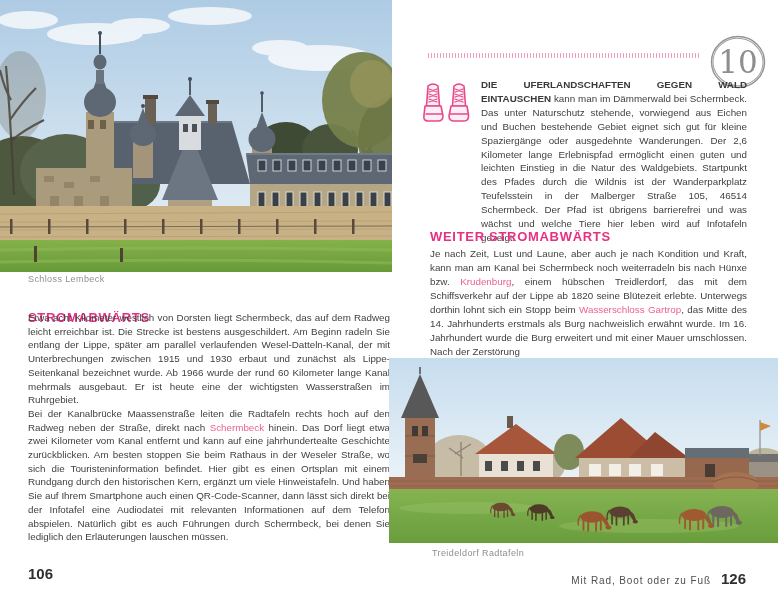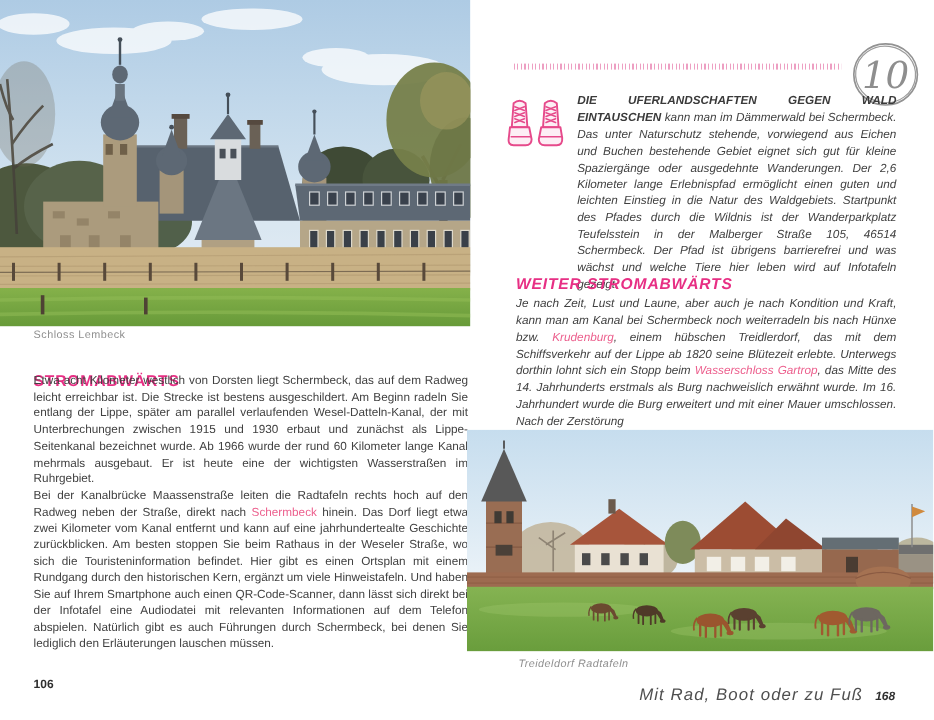--- a/index.html
+++ b/index.html
@@ -23,23 +23,23 @@
     font-size:9px;letter-spacing:.4px;color:var(--caption);
   }
   .h-pink{
     font-size:13px;font-weight:bold;letter-spacing:.7px;color:var(--pink-strong);
   }
   .body-text{
     font-size:9.8px;line-height:13.7px;text-align:justify;color:var(--text);
   }
   .body-text .lk{color:var(--pink-link);}
   .body-text .b{font-weight:bold;color:#3a3a3a;}
-  .pagenum{font-size:10px;font-weight:bold;color:#2f2f2f;}
+  .pagenum{font-size:15px;font-weight:bold;color:#2f2f2f;}
   .footer-row{display:flex;align-items:baseline;gap:10px;}
-  .footer-title{font-size:14px;letter-spacing:.9px;color:#4f4f4f;text-align:right;}
+  .footer-title{font-size:10px;letter-spacing:.9px;color:#4f4f4f;text-align:right;}
   .dashed-rule{
     height:5px;
     background:repeating-linear-gradient(90deg,#e77fae 0 1px,rgba(231,127,174,0) 1px 3px);
     opacity:.75;
   }
 </style>
 </head>
 <body>
 
 <div class="abs" style="left:0;top:0;width:392px;height:592px;">
@@ -229,21 +229,21 @@
 
   <div class="abs caption" style="left:28px;top:274px;">Schloss Lembeck</div>
 
   <div class="abs h-pink" style="left:28px;top:310px;">STROMABWÄRTS</div>
 
   <div class="abs body-text" style="left:28px;top:311px;width:362px;"><span>Etwa acht Kilometer westlich von Dorsten liegt Schermbeck, das auf dem Radweg leicht erreichbar ist. Die Strecke ist bestens ausgeschildert. Am Beginn radeln Sie entlang der Lippe, später am parallel verlaufenden Wesel-Datteln-Kanal, der mit Unterbrechungen zwischen 1915 und 1930 erbaut und zunächst als Lippe-Seitenkanal bezeichnet wurde. Ab 1966 wurde der rund 60 Kilometer lange Kanal mehrmals ausgebaut. Er ist heute eine der wichtigsten Wasserstraßen im Ruhrgebiet.</span><br><span>Bei der Kanalbrücke Maassenstraße leiten die Radtafeln rechts hoch auf den Radweg neben der Straße, direkt nach </span><span class="lk">Schermbeck</span><span> hinein. Das Dorf liegt etwa zwei Kilometer vom Kanal entfernt und kann auf eine jahrhundertealte Geschichte zurückblicken. Am besten stoppen Sie beim Rathaus in der Weseler Straße, wo sich die Touristeninformation befindet. Hier gibt es einen Ortsplan mit einem Rundgang durch den historischen Kern, ergänzt um viele Hinweistafeln. Und haben Sie auf Ihrem Smartphone auch einen QR-Code-Scanner, dann lässt sich direkt bei der Infotafel eine Audiodatei mit relevanten Informationen auf dem Telefon abspielen. Natürlich gibt es auch Führungen durch Schermbeck, bei denen Sie lediglich den Erläuterungen lauschen müssen.</span></div>
 
   <div class="abs pagenum" style="left:28px;top:565px;">106</div>
 </div>
 
-<div class="abs" style="left:392px;top:0;width:386px;height:448px;font-style:italic;">
+<div class="abs" style="left:392px;top:0;width:386px;height:448px;">
 
   <div class="abs dashed-rule" style="left:36px;top:53px;width:273px;"></div>
 
   <div class="abs" style="left:317px;top:34px;width:58px;height:56px;">
     <svg width="58" height="56" viewBox="0 0 58 56">
       <ellipse cx="29" cy="28" rx="26.5" ry="25.5" fill="none" stroke="#929292" stroke-width="1.4"></ellipse>
       <ellipse cx="29" cy="28" rx="25" ry="23.6" fill="none" stroke="#9d9d9d" stroke-width="1" transform="rotate(7 29 28)"></ellipse>
       <text x="29" y="39" text-anchor="middle" font-family="DejaVu Serif, serif" font-size="31" fill="#8e8e8e">10</text>
     </svg>
   </div>
@@ -372,15 +372,15 @@
         <use href="#horse" transform="translate(305,157) scale(1.1)" style="color:#a05a30"></use>
         <use href="#horse" transform="translate(333,154) scale(1.08)" style="color:#6d6760"></use>
       </g>
     </svg>
   </div>
 
   <div class="abs caption" style="left:40px;top:548px;">Treideldorf Radtafeln</div>
 
   <div class="abs footer-row" style="right:32px;top:570px;">
     <span class="footer-title">Mit Rad, Boot oder zu Fuß</span>
-    <span class="pagenum">168</span>
+    <span class="pagenum">126</span>
   </div>
 </div>
 
 </body></html>

